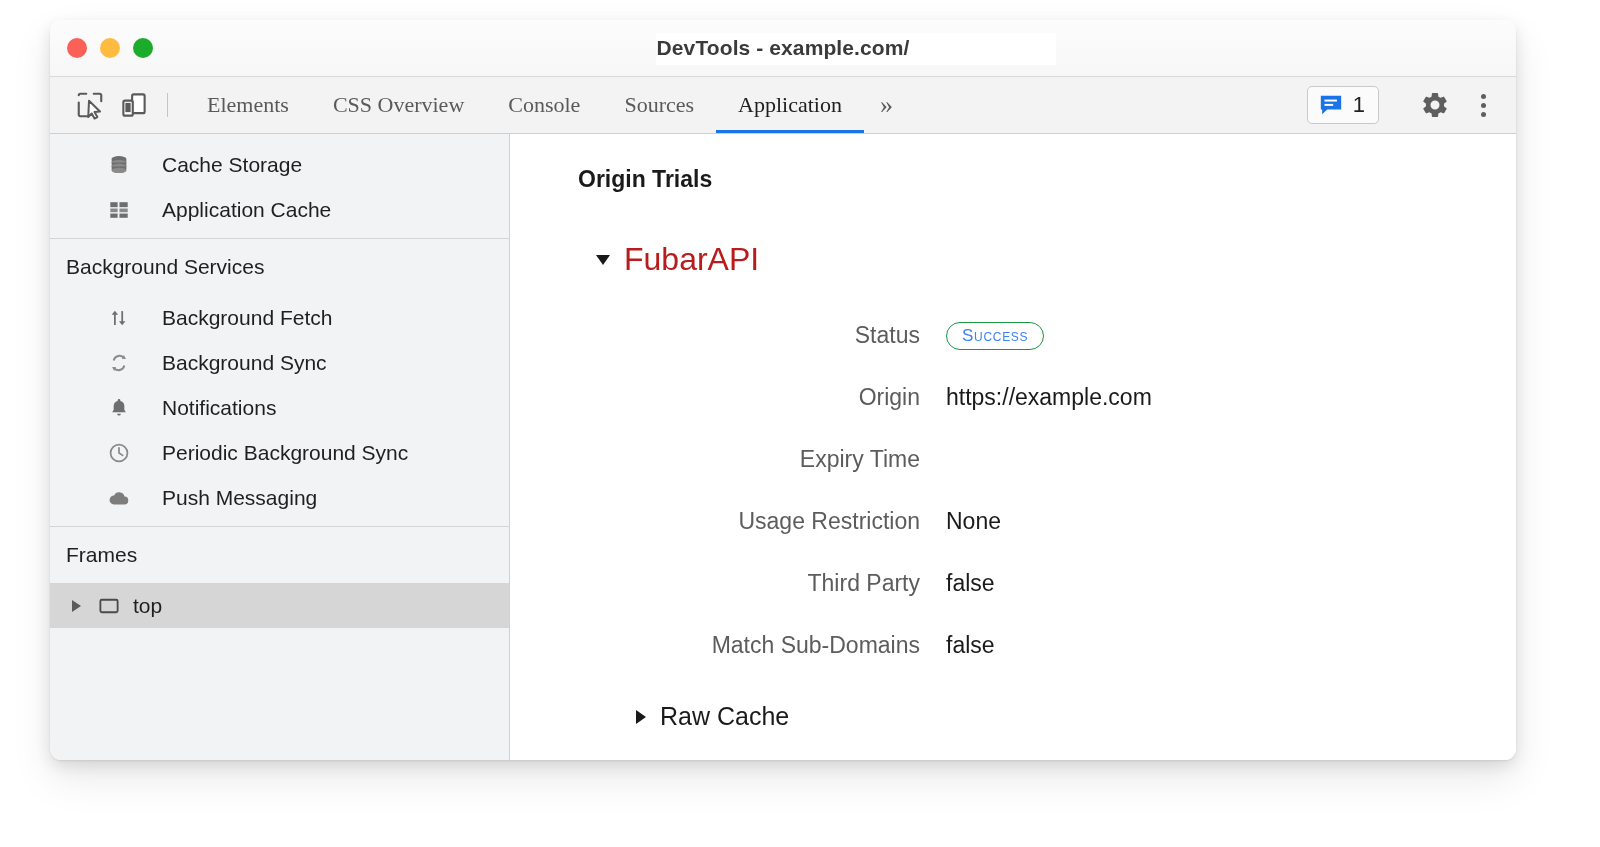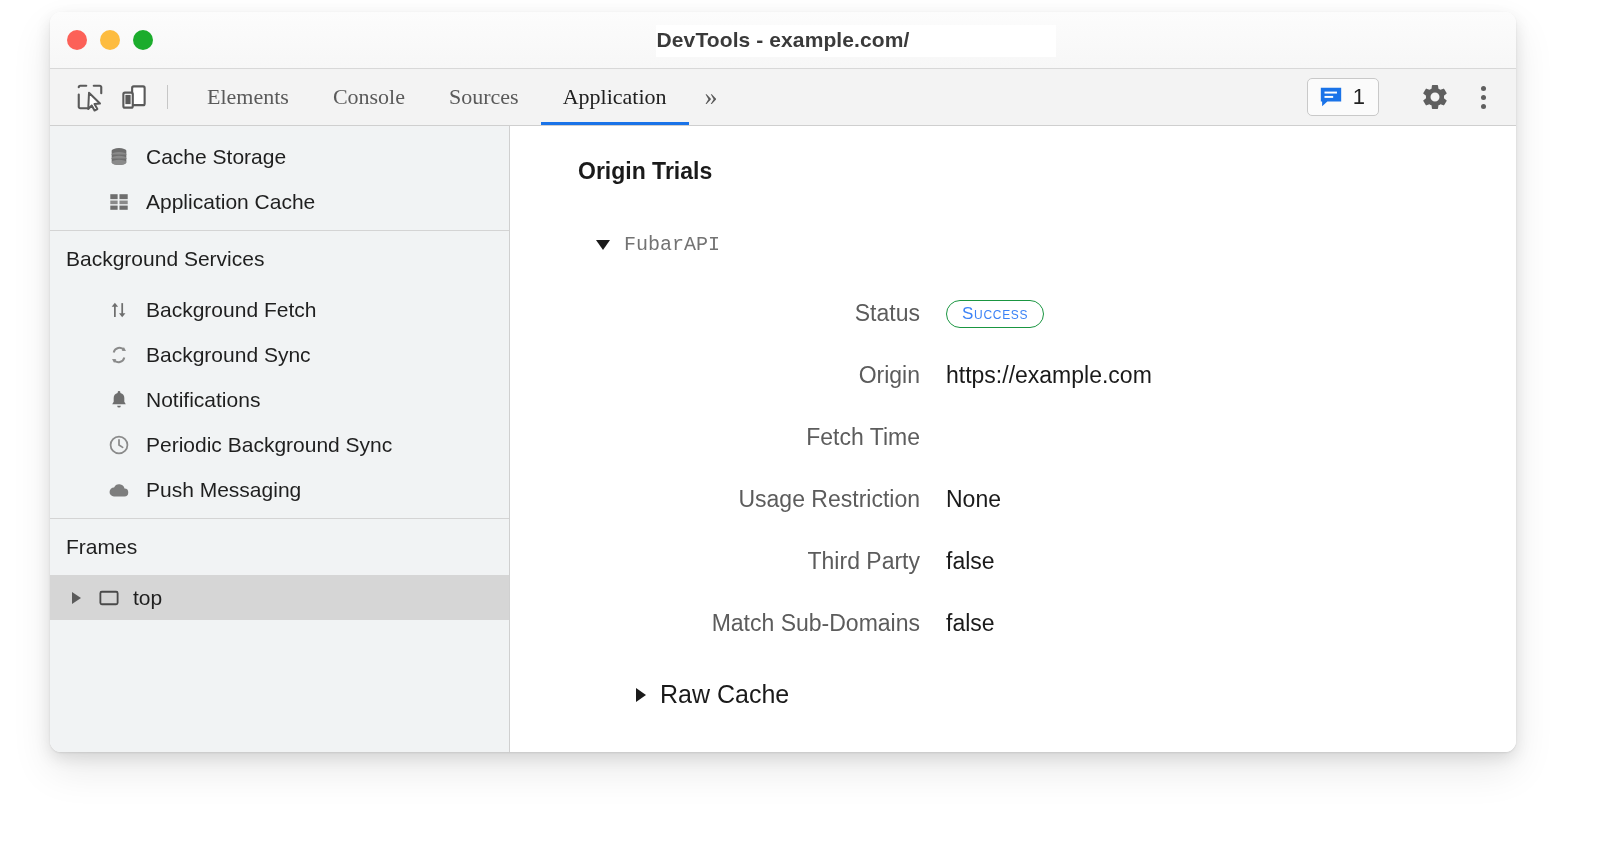--- a/index.html
+++ b/index.html
@@ -10,21 +10,21 @@
     overflow: hidden;
     background: #ffffff;
     font-family: "Liberation Sans", sans-serif;
     -webkit-font-smoothing: antialiased;
   }
 
   
   #window {
     position: absolute;
     left: 50px;
-    top: 12px;
+    top: 20px;
     width: 1466px;
     height: 740px;
     background: #ffffff;
     border-radius: 11px;
     box-shadow:
       0 1px 2px rgba(0,0,0,0.09),
       0 6px 16px rgba(0,0,0,0.10),
       0 18px 42px rgba(0,0,0,0.09);
     overflow: hidden;
     display: flex;
@@ -194,21 +194,21 @@
   .side-section {
     border-bottom: 1px solid #d4d4d4;
     padding: 0;
   }
   .side-section.last { border-bottom: none; }
   .side-row {
     display: flex;
     align-items: center;
     height: 45px;
     padding-left: 57px;
-    gap: 15px;
+    gap: 31px;
     cursor: default;
     font-size: 21px;
     color: #1f1f1f;
   }
   .side-row.selected {
     background: #d6d6d6;
     padding-left: 22px;
   }
   .side-header {
     display: flex;
@@ -269,23 +269,22 @@
     flex: 0 0 14px;
   }
   .tri-right-dark {
     width: 0; height: 0;
     border-left: 10px solid #1a1a1a;
     border-top: 7px solid transparent;
     border-bottom: 7px solid transparent;
     flex: 0 0 10px;
   }
   .trial-name {
-    font-size: 20px;
-    color: #737373;
-    font-family: Liberation Mono, monospace;
+    font-size: 32px;
+    color: #b91c1c;
   }
 
   .detail-list {
     margin-left: 18px;
   }
   .detail-row {
     display: flex;
     align-items: center;
     height: 62px;
   }
@@ -366,20 +365,23 @@
       </svg>
     </div>
 
     <div class="toolbar-divider"></div>
 
     <div class="tabs">
       <div class="tab">
           <span>Elements</span>
         </div>
       <div class="tab">
+          <span>CSS Overview</span>
+        </div>
+      <div class="tab">
           <span>Console</span>
         </div>
       <div class="tab">
           <span>Sources</span>
         </div>
       <div class="tab active">
           <span>Application</span>
         </div>
       <div class="tab more">
           <span>»</span>
@@ -540,21 +542,21 @@
             <span id="status-badge">Success</span>
           </div>
         </div>
 
         <div class="detail-row">
           <div class="detail-label">Origin</div>
           <div class="detail-value">https://example.com</div>
         </div>
 
         <div class="detail-row">
-          <div class="detail-label">Fetch Time</div>
+          <div class="detail-label">Expiry Time</div>
         </div>
 
         <div class="detail-row">
           <div class="detail-label">Usage Restriction</div>
           <div class="detail-value">None</div>
         </div>
 
         <div class="detail-row">
           <div class="detail-label">Third Party</div>
           <div class="detail-value">false</div>

